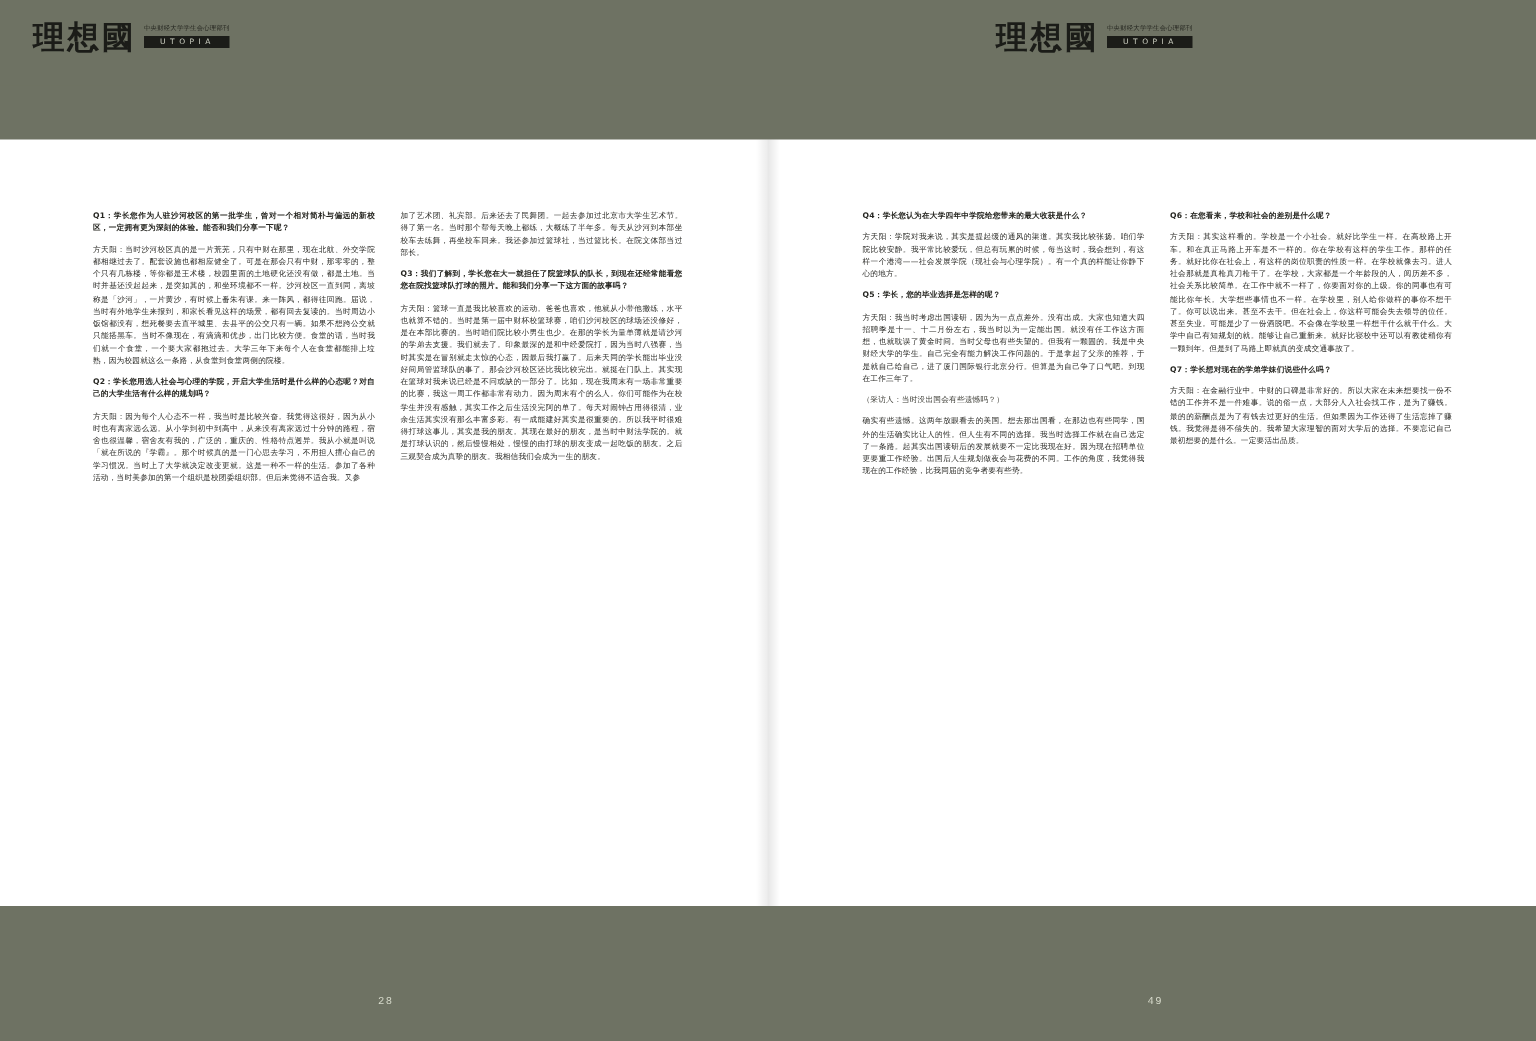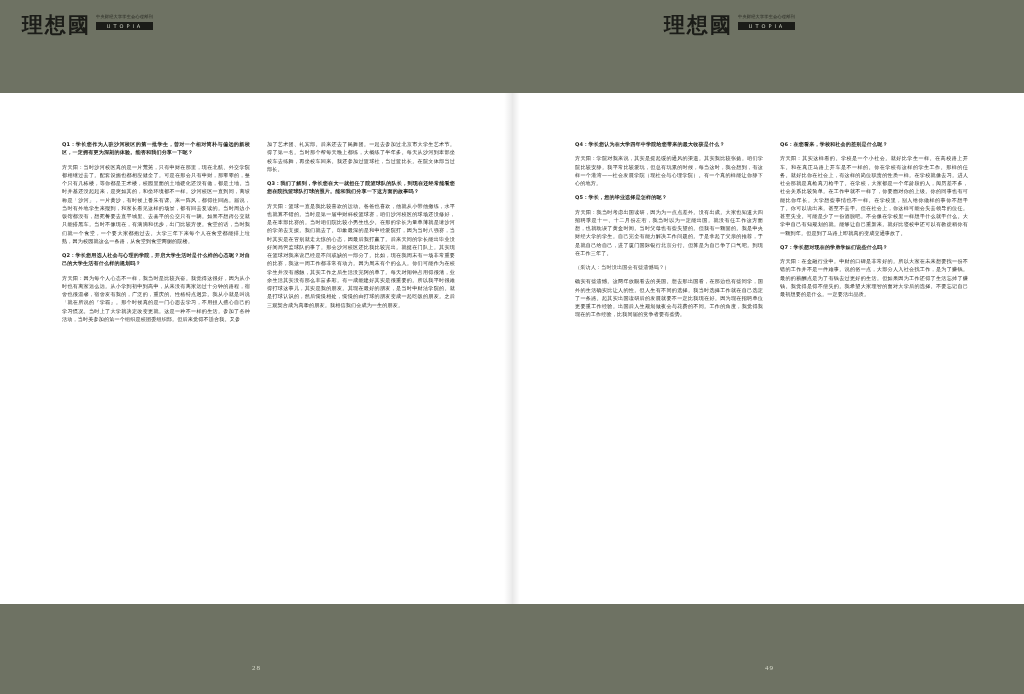--- a/index.html
+++ b/index.html
@@ -24,21 +24,21 @@
     position: absolute;
     left: 0; top: 0;
     width: 1024px;
     height: 57px;
     background: #6e7263;
   }
   .logo-block {
     position: absolute;
     top: 14px;
     display: flex;
-    align-items: flex-start;
+    align-items: center;
     gap: 5px;
   }
   .logo-left { left: 22px; }
   .logo-right { left: 664px; }
   .logo-cn {
     font-family: "DejaVu Serif", "Liberation Serif", serif;
     font-size: 21px;
     font-weight: bold;
     letter-spacing: 2px;
     color: #1b1c18;
@@ -115,21 +115,21 @@
     color: #262621;
     font-weight: bold;
     margin-bottom: 6px;
   }
   p.paren {
     color: #3a3a33;
   }
   
   .folio {
     position: absolute;
-    font-family: Liberation Serif, serif;
+    font-family: Liberation Mono, monospace;
     font-size: 7px;
     color: #d7dacb;
     letter-spacing: 1px;
   }
   .folio-left { left: 252px; top: 664px; }
   .folio-right { left: 765px; top: 664px; }
   
   .bottom-band {
     position: absolute;
     left: 0; top: 604px;

